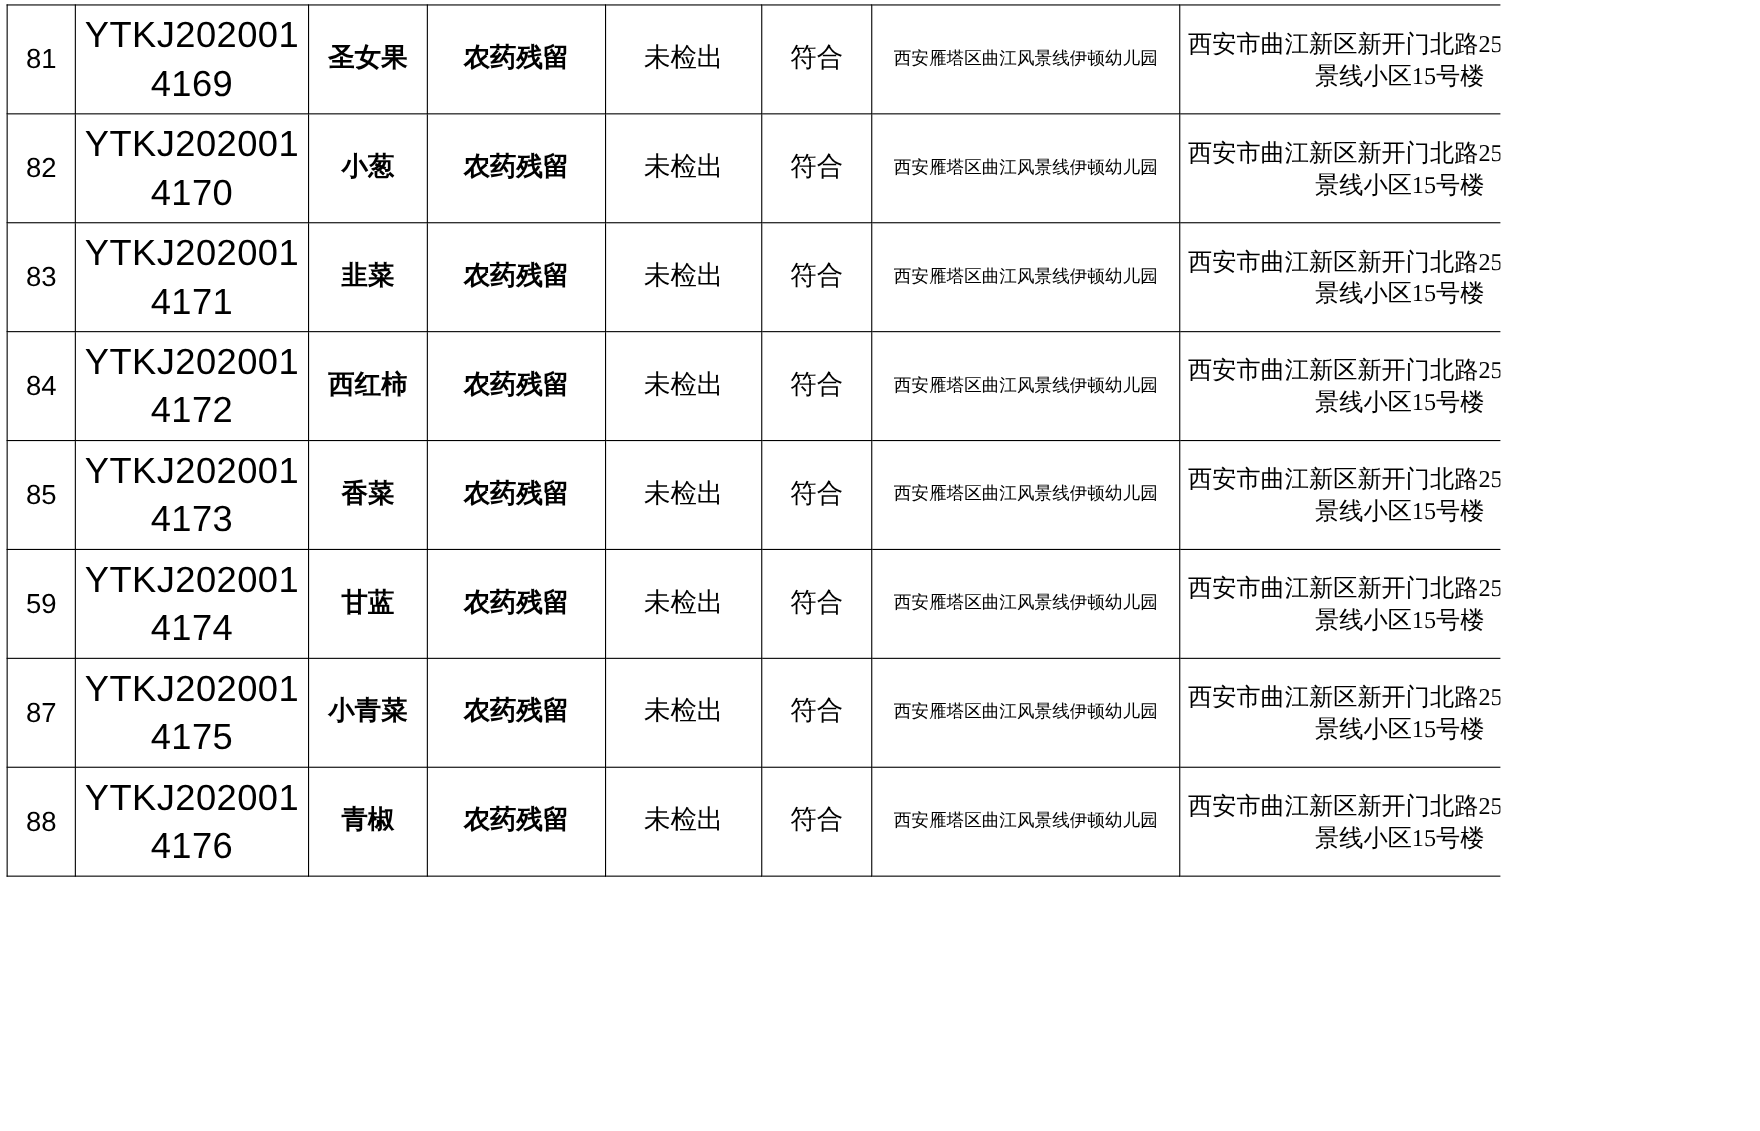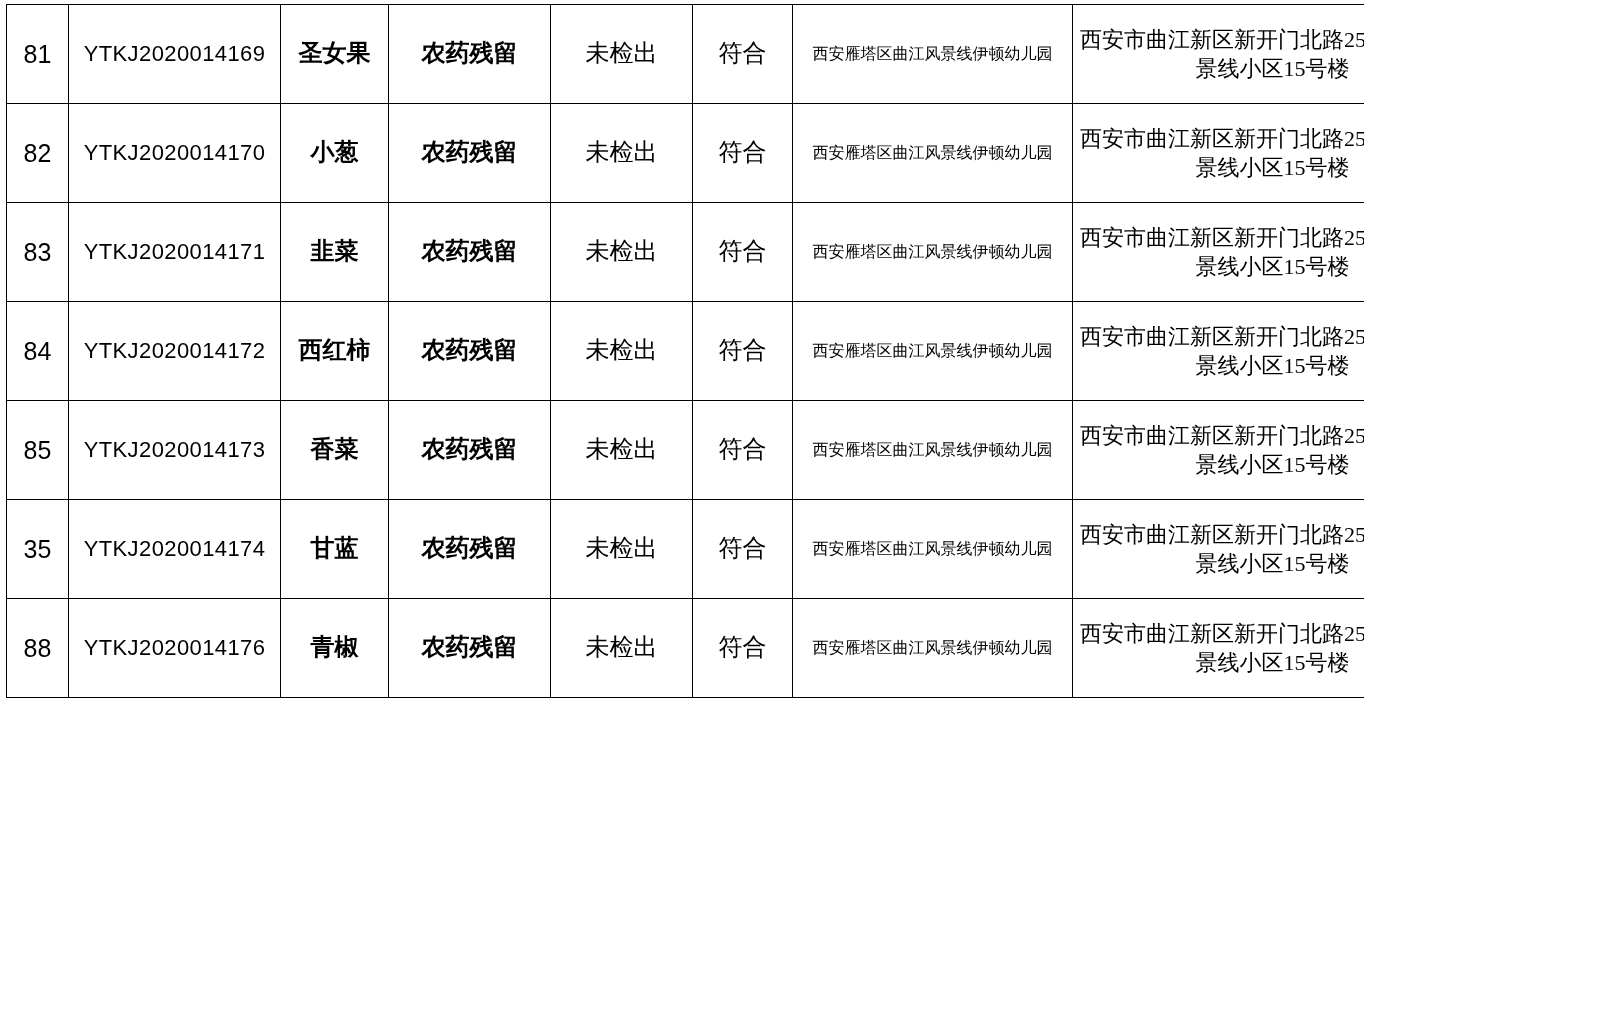--- a/index.html
+++ b/index.html
@@ -44,21 +44,21 @@
   col.c-verdict { width: 100px; }
   col.c-org     { width: 280px; }
   col.c-addr    { width: 400px; }
   col.c-blank   { width: 24px; }
 
   .cell-index {
     font-size: 25px;
     font-family: "Liberation Sans", sans-serif;
   }
   .cell-code {
-    font-size: 22px;
+    font-size: 33px;
     font-family: "Liberation Sans", sans-serif;
     letter-spacing: 0.4px;
   }
   .cell-cn {
     font-size: 24px;
     font-weight: bold;
   }
   .cell-result {
     font-size: 24px;
   }
@@ -145,23 +145,34 @@
         <td class="cell-code">YTKJ2020014173</td>
         <td class="cell-cn">香菜</td>
         <td class="cell-cn">农药残留</td>
         <td class="cell-result">未检出</td>
         <td class="cell-verdict">符合</td>
         <td class="cell-org">西安雁塔区曲江风景线伊顿幼儿园</td>
         <td class="cell-addr">西安市曲江新区新开门北路255号曲江风景线小区15号楼</td>
         <td class="cell-blank"></td>
       </tr>
       <tr class="row">
-        <td class="cell-index">35</td>
+        <td class="cell-index">59</td>
         <td class="cell-code">YTKJ2020014174</td>
         <td class="cell-cn">甘蓝</td>
+        <td class="cell-cn">农药残留</td>
+        <td class="cell-result">未检出</td>
+        <td class="cell-verdict">符合</td>
+        <td class="cell-org">西安雁塔区曲江风景线伊顿幼儿园</td>
+        <td class="cell-addr">西安市曲江新区新开门北路255号曲江风景线小区15号楼</td>
+        <td class="cell-blank"></td>
+      </tr>
+      <tr class="row">
+        <td class="cell-index">87</td>
+        <td class="cell-code">YTKJ2020014175</td>
+        <td class="cell-cn">小青菜</td>
         <td class="cell-cn">农药残留</td>
         <td class="cell-result">未检出</td>
         <td class="cell-verdict">符合</td>
         <td class="cell-org">西安雁塔区曲江风景线伊顿幼儿园</td>
         <td class="cell-addr">西安市曲江新区新开门北路255号曲江风景线小区15号楼</td>
         <td class="cell-blank"></td>
       </tr>
       <tr class="row">
         <td class="cell-index">88</td>
         <td class="cell-code">YTKJ2020014176</td>

